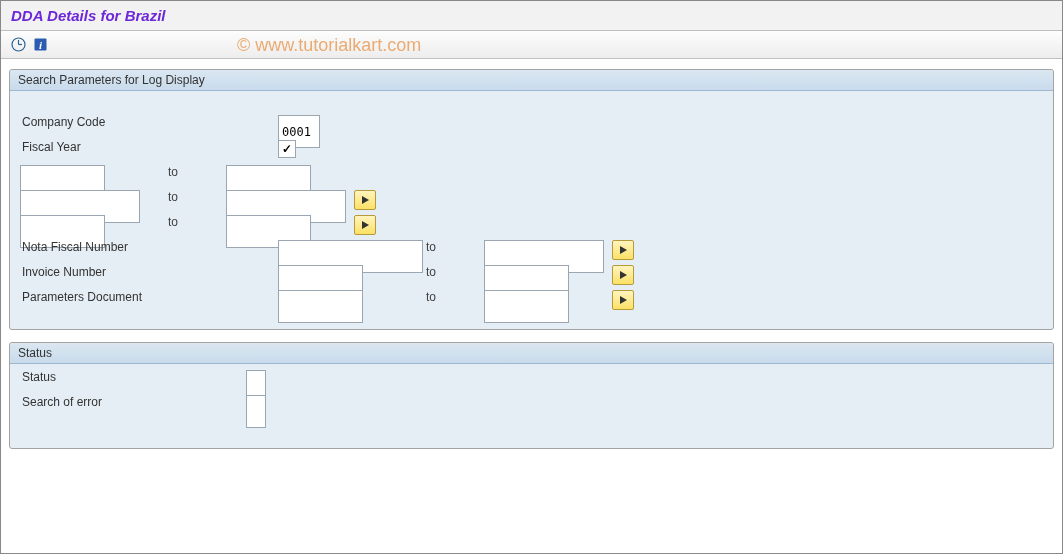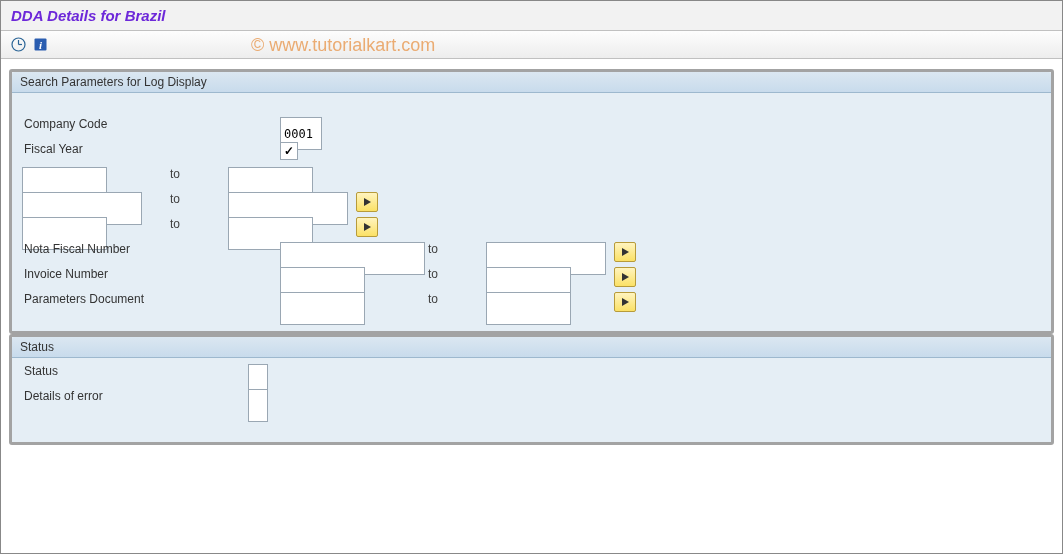--- a/index.html
+++ b/index.html
@@ -39,35 +39,36 @@
       width: 18px;
       height: 18px;
       cursor: pointer;
       display: flex;
       align-items: center;
       justify-content: center;
     }
     .watermark {
       position: absolute;
       top: 4px;
-      left: 250px;
+      left: 236px;
       color: #e99f5c;
       font-size: 18px;
       font-weight: normal;
       opacity: 0.85;
       pointer-events: none;
       font-family: Verdana, sans-serif;
     }
     .content {
       padding: 10px 8px;
       background: #ffffff;
     }
     .group-box {
-      border: 3px solid #a3a3a3;
+      border: 1px solid #a3a3a3;
       border-radius: 3px;
+      margin-bottom: 12px;
       background: #e5eef5;
     }
     .group-title {
       background: linear-gradient(#dbe7f1, #c8dbec);
       border-bottom: 1px solid #9db8ce;
       padding: 3px 8px;
       font-size: 12px;
       color: #333;
       border-radius: 3px 3px 0 0;
     }
@@ -264,20 +265,20 @@
   <div class="group-box">
     <div class="group-title">Status</div>
     <div class="group-body-status">
 
       <div class="form-row">
         <div class="form-label" style="width:226px;">Status</div>
         <input type="text" class="form-input w-20" style="">
       </div>
 
       <div class="form-row">
-        <div class="form-label" style="width:226px;">Details of error</div>
+        <div class="form-label" style="width:226px;">Search of error</div>
         <input type="text" class="form-input w-20" style="">
       </div>
 
     </div>
   </div>
 
 </div>
 
 </body></html>

